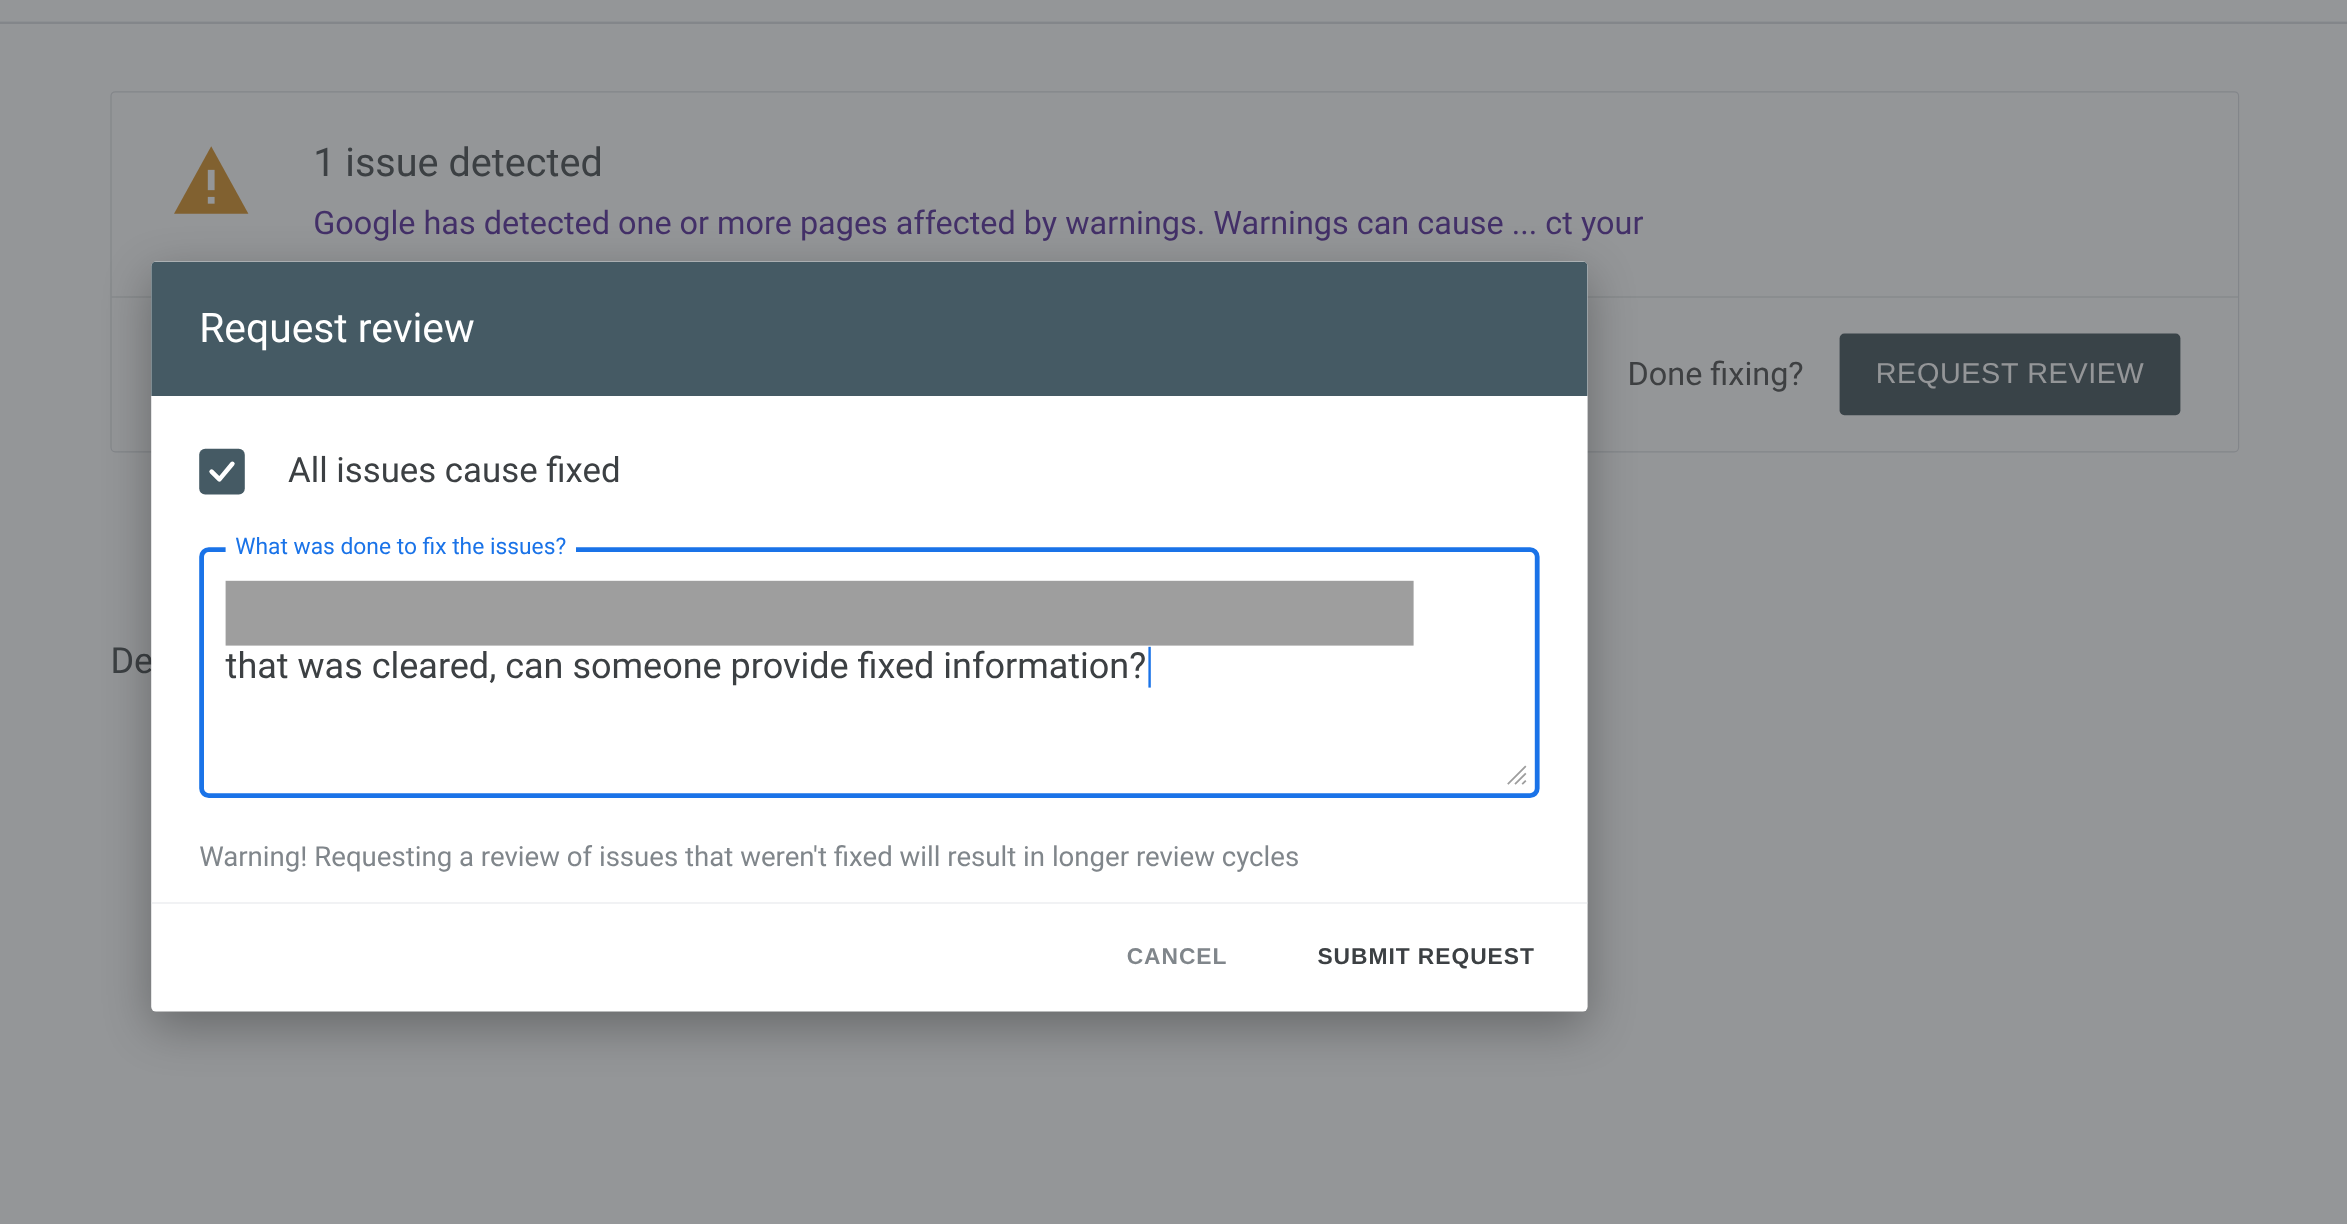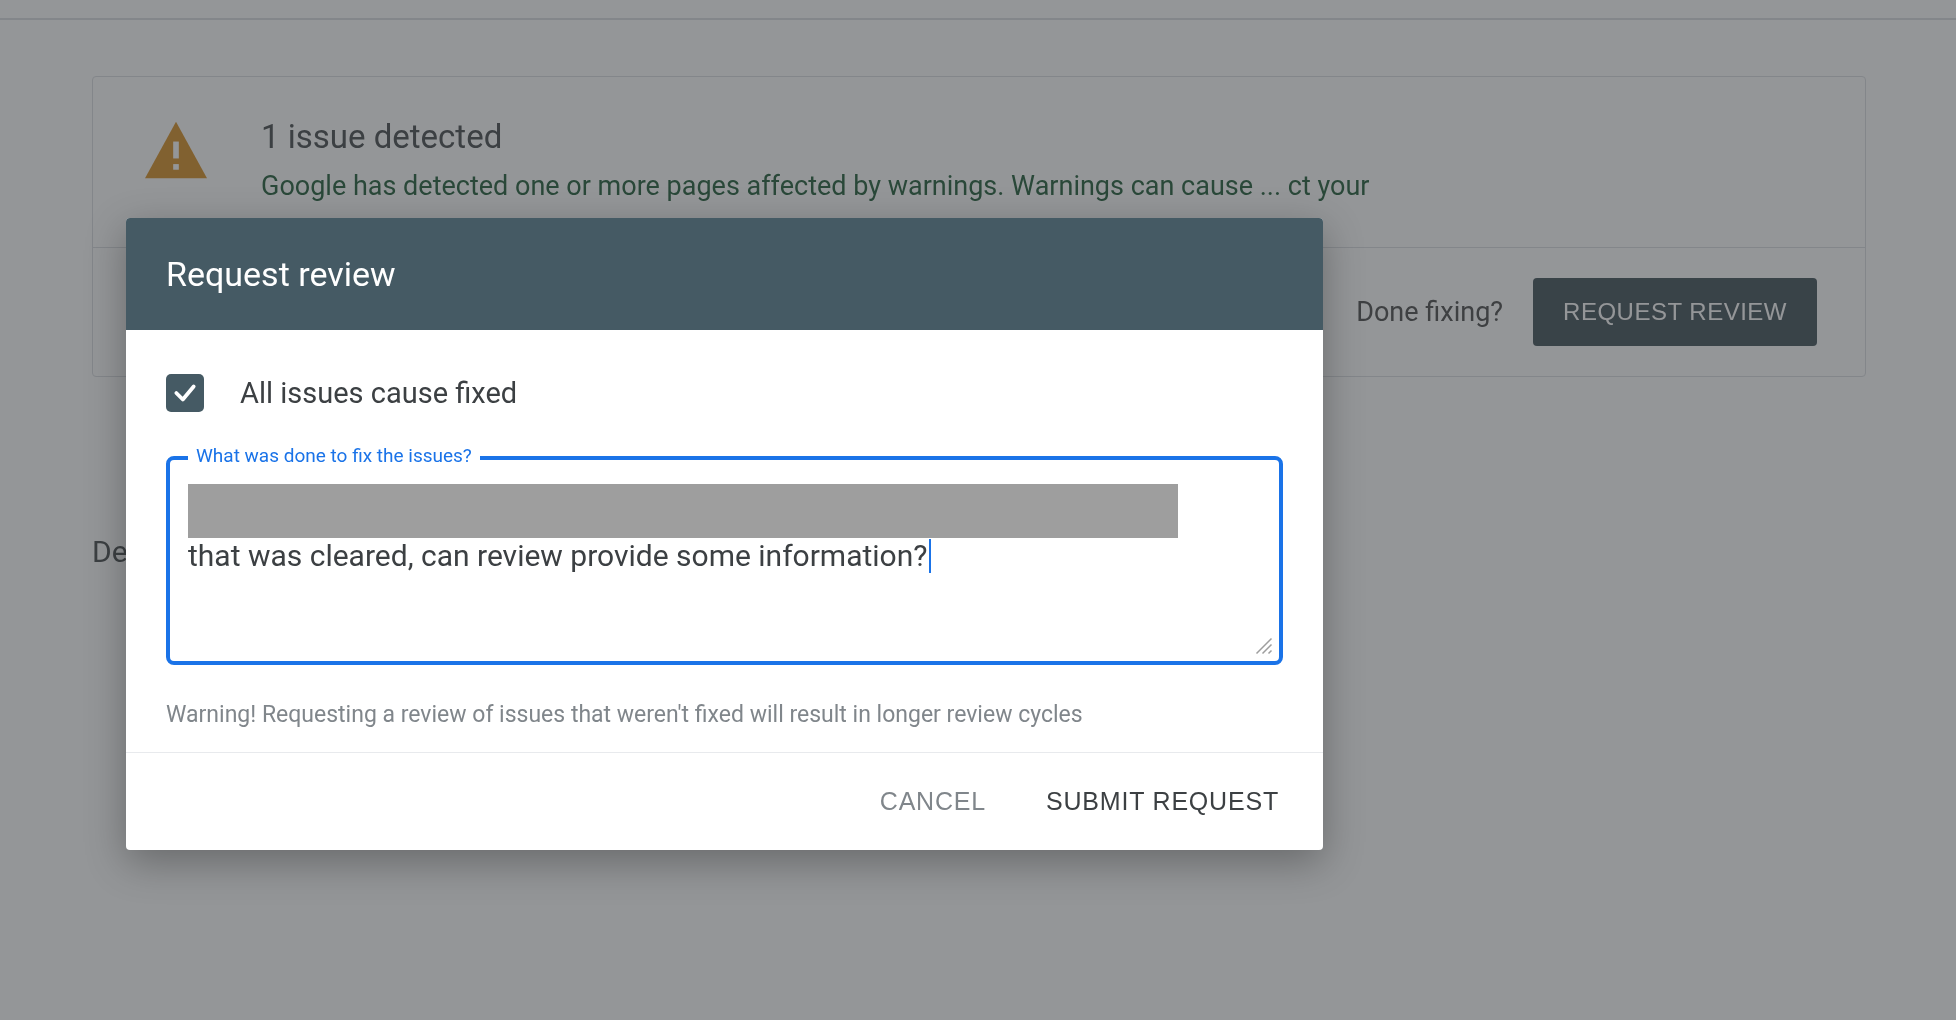--- a/index.html
+++ b/index.html
@@ -48,21 +48,21 @@
     .warning-triangle svg { width: 100%; height: 100%; }
     .issue-text { flex: 1; }
     .issue-title {
       font-size: 33px;
       font-weight: 400;
       color: #3c4043;
       margin-bottom: 10px;
     }
     .issue-desc {
       font-size: 27px;
-      color: #14532d;
+      color: #4c1d95;
       line-height: 1.5;
       max-width: 1150px;
     }
     .issue-card-bottom {
       border-top: 1px solid #dadce0;
       padding: 30px 48px;
       display: flex;
       justify-content: flex-end;
       align-items: center;
       gap: 30px;
@@ -224,25 +224,26 @@
       border-top: 1px solid #e8eaed;
       padding: 28px 36px;
       display: flex;
       justify-content: flex-end;
       align-items: center;
       gap: 44px;
     }
     .btn-flat {
       background: none;
       border: none;
-      font-size: 25px;
-      font-weight: 400;
+      font-size: 19px;
+      font-weight: 700;
       letter-spacing: 0.8px;
       cursor: pointer;
       padding: 6px 8px;
+      margin-left: 15px;
     }
     .btn-cancel { color: #80868b; }
     .btn-submit { color: #3c4043; }
   </style>
 </head>
 <body>
 
 <div class="page-bg">
   <div class="top-border"></div>
 
@@ -283,21 +284,21 @@
           </svg>
       </div>
       <span class="checkbox-label">All issues cause fixed</span>
     </div>
 
     <div class="fieldset">
       <div class="fieldset-legend">What was done to fix the issues?</div>
       <div class="fieldset-content">
         <div class="redacted-line"></div>
         <div class="text-line">
-          <span>that was cleared, can review provide some information?</span>
+          <span>that was cleared, can someone provide fixed information?</span>
           <span class="cursor"></span>
         </div>
         <div class="spacer"></div>
       </div>
       <div class="resize-handle">
         <svg viewBox="0 0 12 12">
             <path d="M11 1 L1 11 M11 5 L5 11 M11 9 L9 11" stroke="#9e9e9e" stroke-width="1"></path>
           </svg>
       </div>
     </div>

